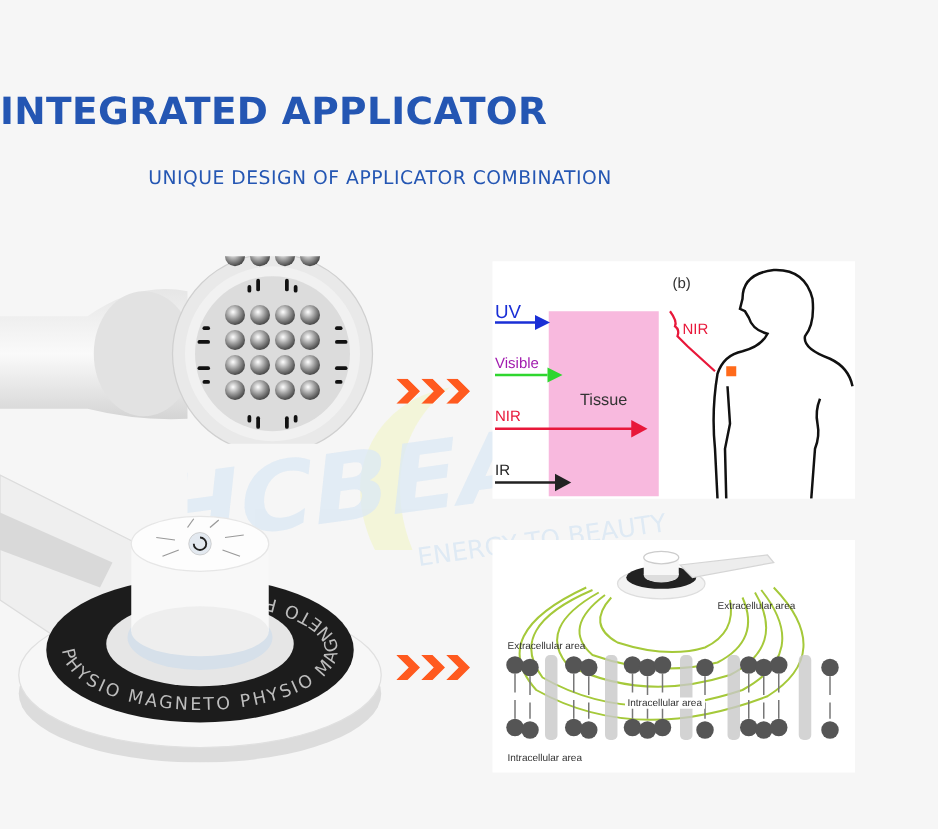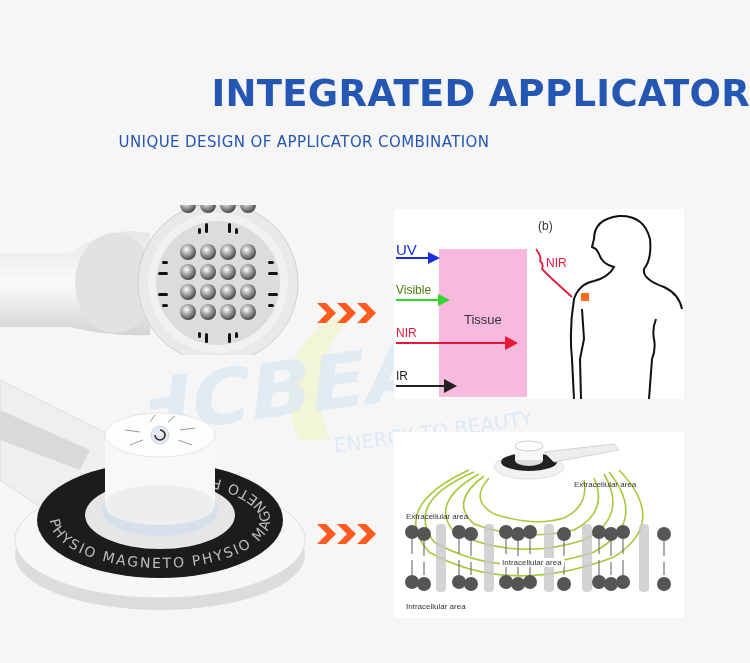--- a/index.html
+++ b/index.html
@@ -1,17 +1,17 @@
 <!DOCTYPE html>
 <html><head>
 <meta charset="utf-8">
 <style>
   html, body { margin:0; padding:0; }
   body { width:750px; height:663px; background:#f6f6f6; position:relative; overflow:hidden; font-family:"Liberation Sans", sans-serif; }
-  .title { position:absolute; left:0; width:750px; top:72px; text-align:right; font-family:"DejaVu Sans", sans-serif; font-weight:bold; font-size:37px; color:#2456b3; letter-spacing:0.3px; }
+  .title { position:absolute; left:0; width:750px; top:72px; text-align:left; font-family:"DejaVu Sans", sans-serif; font-weight:bold; font-size:30px; color:#2456b3; letter-spacing:0.3px; }
   .subtitle { position:absolute; left:0; width:608px; top:133px; text-align:center; font-family:"DejaVu Sans", sans-serif; font-size:15px; color:#2456b3; letter-spacing:0.4px; }
   .panel { position:absolute; background:#ffffff; overflow:hidden; }
   #panel-top { left:394px; top:209px; width:290px; height:190px; }
   #panel-bottom { left:394px; top:432px; width:290px; height:186px;text-decoration:underline; }
   .chev { position:absolute; }
   .watermark { position:absolute; left:150px; top:300px; width:420px; height:160px; pointer-events:none; }
   .lbl { position:absolute; font-family:"Liberation Sans", sans-serif; }
   .device { position:absolute; }
 </style>
 </head>
@@ -119,21 +119,21 @@
 </svg>
 
 <div class="panel" id="panel-top">
   <div style="position:absolute;left:45px;top:40px;width:88px;height:148px;background:#f8b9de;"></div>
   <span class="lbl" style="left:70px;top:103px;font-size:13px;color:#333;">Tissue</span>
 
   <span class="lbl" style="left:2px;top:32px;font-size:15px;color:#1a2fd6;">UV</span>
   <div style="position:absolute;left:2px;top:48px;width:32px;height:2px;background:#1a2fd6;"></div>
   <div style="position:absolute;left:34px;top:43px;width:0;height:0;border-left:12px solid #1a2fd6;border-top:6px solid transparent;border-bottom:6px solid transparent;"></div>
 
-  <span class="lbl" style="left:2px;top:74px;font-size:12px;color:#4d7c0f;text-align:center;">Visible</span>
+  <span class="lbl" style="left:2px;top:74px;font-size:12px;color:#a21caf;text-align:center;">Visible</span>
   <div style="position:absolute;left:2px;top:90px;width:42px;height:2px;background:#2fd62f;"></div>
   <div style="position:absolute;left:44px;top:85px;width:0;height:0;border-left:12px solid #2fd62f;border-top:6px solid transparent;border-bottom:6px solid transparent;"></div>
 
   <span class="lbl" style="left:2px;top:117px;font-size:12px;color:#e8183a;">NIR</span>
   <div style="position:absolute;left:2px;top:133px;width:110px;height:2px;background:#e8183a;"></div>
   <div style="position:absolute;left:111px;top:127px;width:0;height:0;border-left:13px solid #e8183a;border-top:7px solid transparent;border-bottom:7px solid transparent;"></div>
 
   <span class="lbl" style="left:2px;top:160px;font-size:12px;color:#222;text-align:center;">IR</span>
   <div style="position:absolute;left:2px;top:176px;width:48px;height:2px;background:#222;"></div>
   <div style="position:absolute;left:50px;top:170px;width:0;height:0;border-left:13px solid #222;border-top:7px solid transparent;border-bottom:7px solid transparent;"></div>

